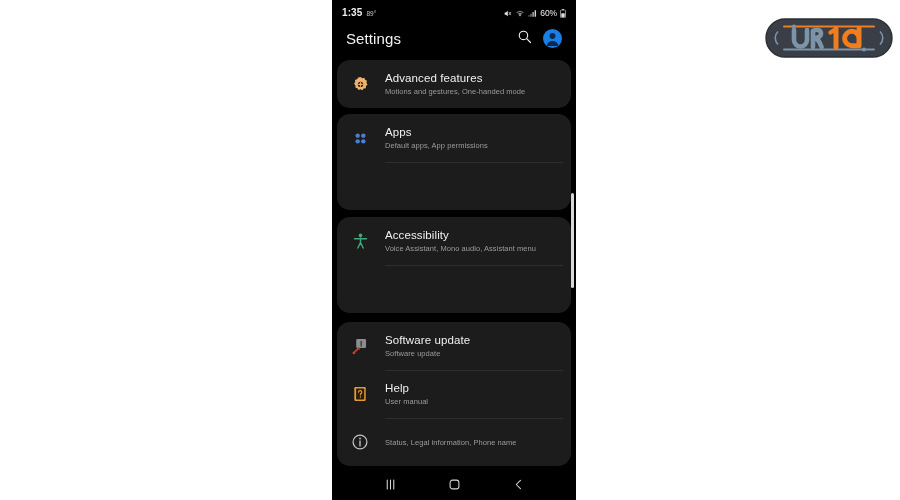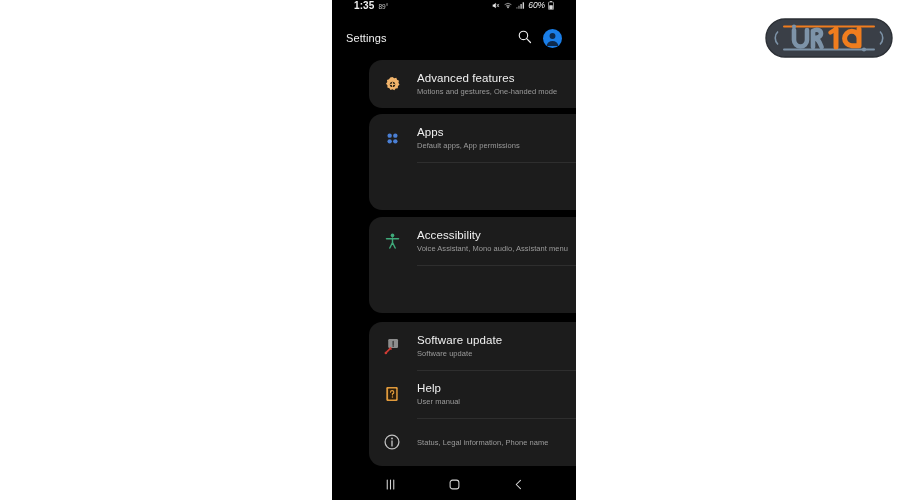--- a/index.html
+++ b/index.html
@@ -26,23 +26,23 @@
     overflow: hidden;
   }
 
   
   #status-bar {
     position: absolute;
     left: 0; top: 0;
     width: 244px;
     height: 18px;
     display: flex;
-    align-items: flex-start;
+    align-items: flex-end;
     justify-content: space-between;
-    padding: 0 22px;
+    padding: 0 10px;
     box-sizing: border-box;
     color: #e9e9e9;
   }
   .status-left {
     display: flex;
     align-items: baseline;
     gap: 4px;
   }
   .status-time {
     font-size: 10px;
@@ -51,42 +51,41 @@
     color: #f0f0f0;
   }
   .status-temp {
     font-size: 6.5px;
     color: #c8c8c8;
   }
   .status-right {
     display: flex;
     align-items: center;
     gap: 3px;
-    font-style: italic;
   }
   .status-right svg { display: block; }
   .status-batt-text {
     font-size: 8.5px;
     color: #efefef;
     letter-spacing: -0.1px;
   }
 
   
   #title-bar {
     position: absolute;
     left: 0; top: 20px;
     width: 244px;
     height: 36px;
     display: flex;
     align-items: center;
     padding: 0 14px;
     box-sizing: border-box;
   }
   #page-title {
-    font-size: 11px;
+    font-size: 15px;
     color: #f2f2f2;
     flex: 1;
     letter-spacing: 0.1px;
   }
   .title-actions {
     display: flex;
     align-items: center;
     gap: 11px;
   }
   #search-icon { cursor: pointer; display: block; }
@@ -100,21 +99,20 @@
     overflow: hidden;
   }
 
   
   #settings-list {
     position: absolute;
     left: 0; top: 58px;
     width: 244px;
     height: 410px;
     background: #000000;
-    margin-left: 32px;
   }
 
   .card {
     position: absolute;
     left: 5px;
     width: 234px;
     background: #1c1c1c;
     border-radius: 13px;
     box-sizing: border-box;
     overflow: hidden;

